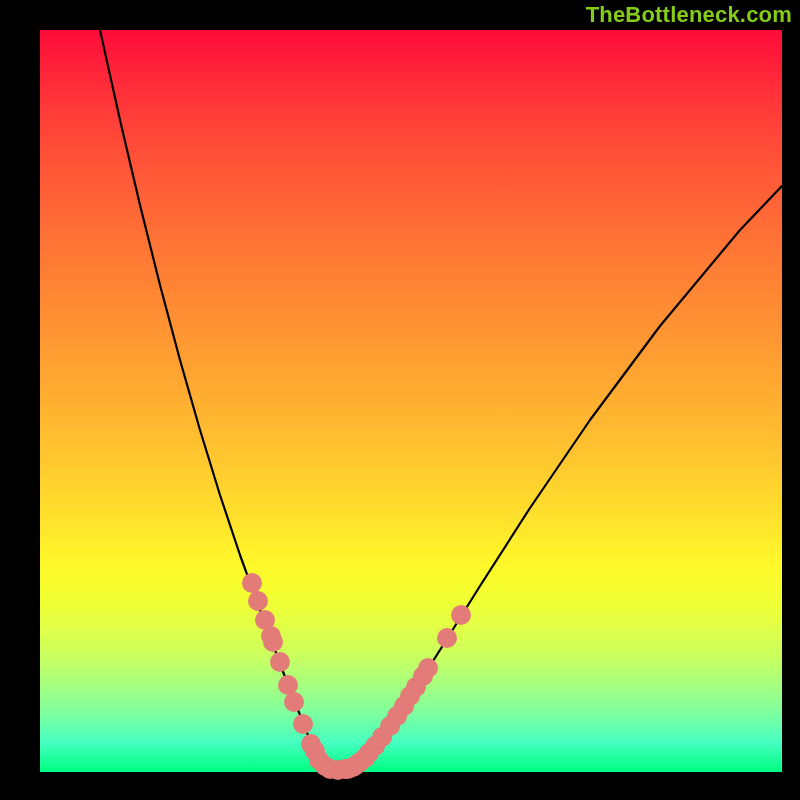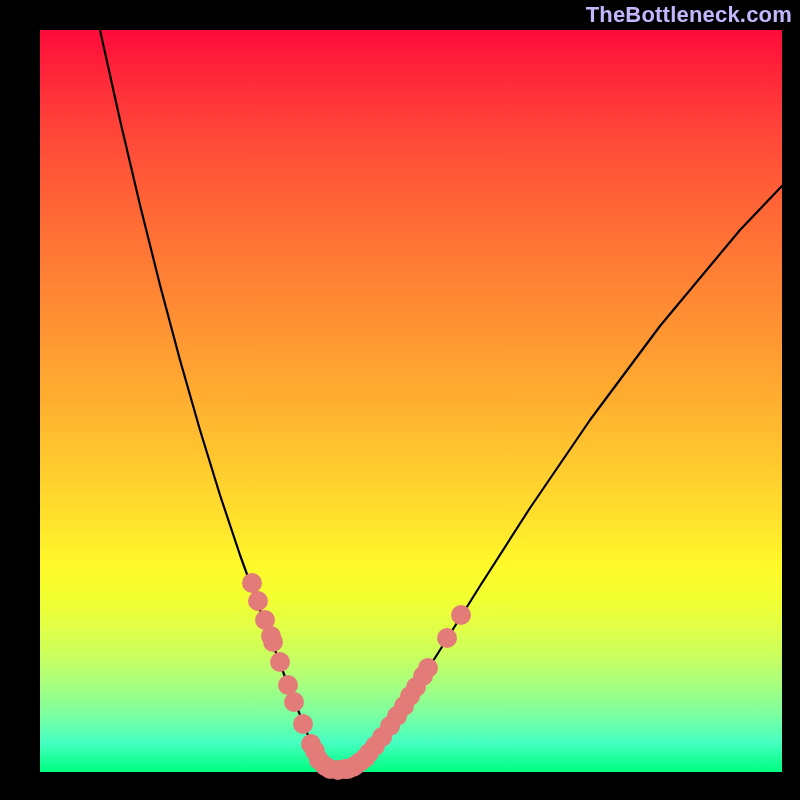--- a/index.html
+++ b/index.html
@@ -14,21 +14,21 @@
   .frame {
     position: relative;
     width: 800px;
     height: 800px;
     background: #000;
   }
   .watermark {
     position: absolute;
     top: 2px;
     right: 8px;
-    color: #c4b5fd;
+    color: #84cc16;
     font-size: 22px;
     font-weight: 600;
     z-index: 10;
     letter-spacing: 0.2px;
   }
   .plot-area {
     position: absolute;
     left: 40px;
     top: 30px;
     width: 742px;

